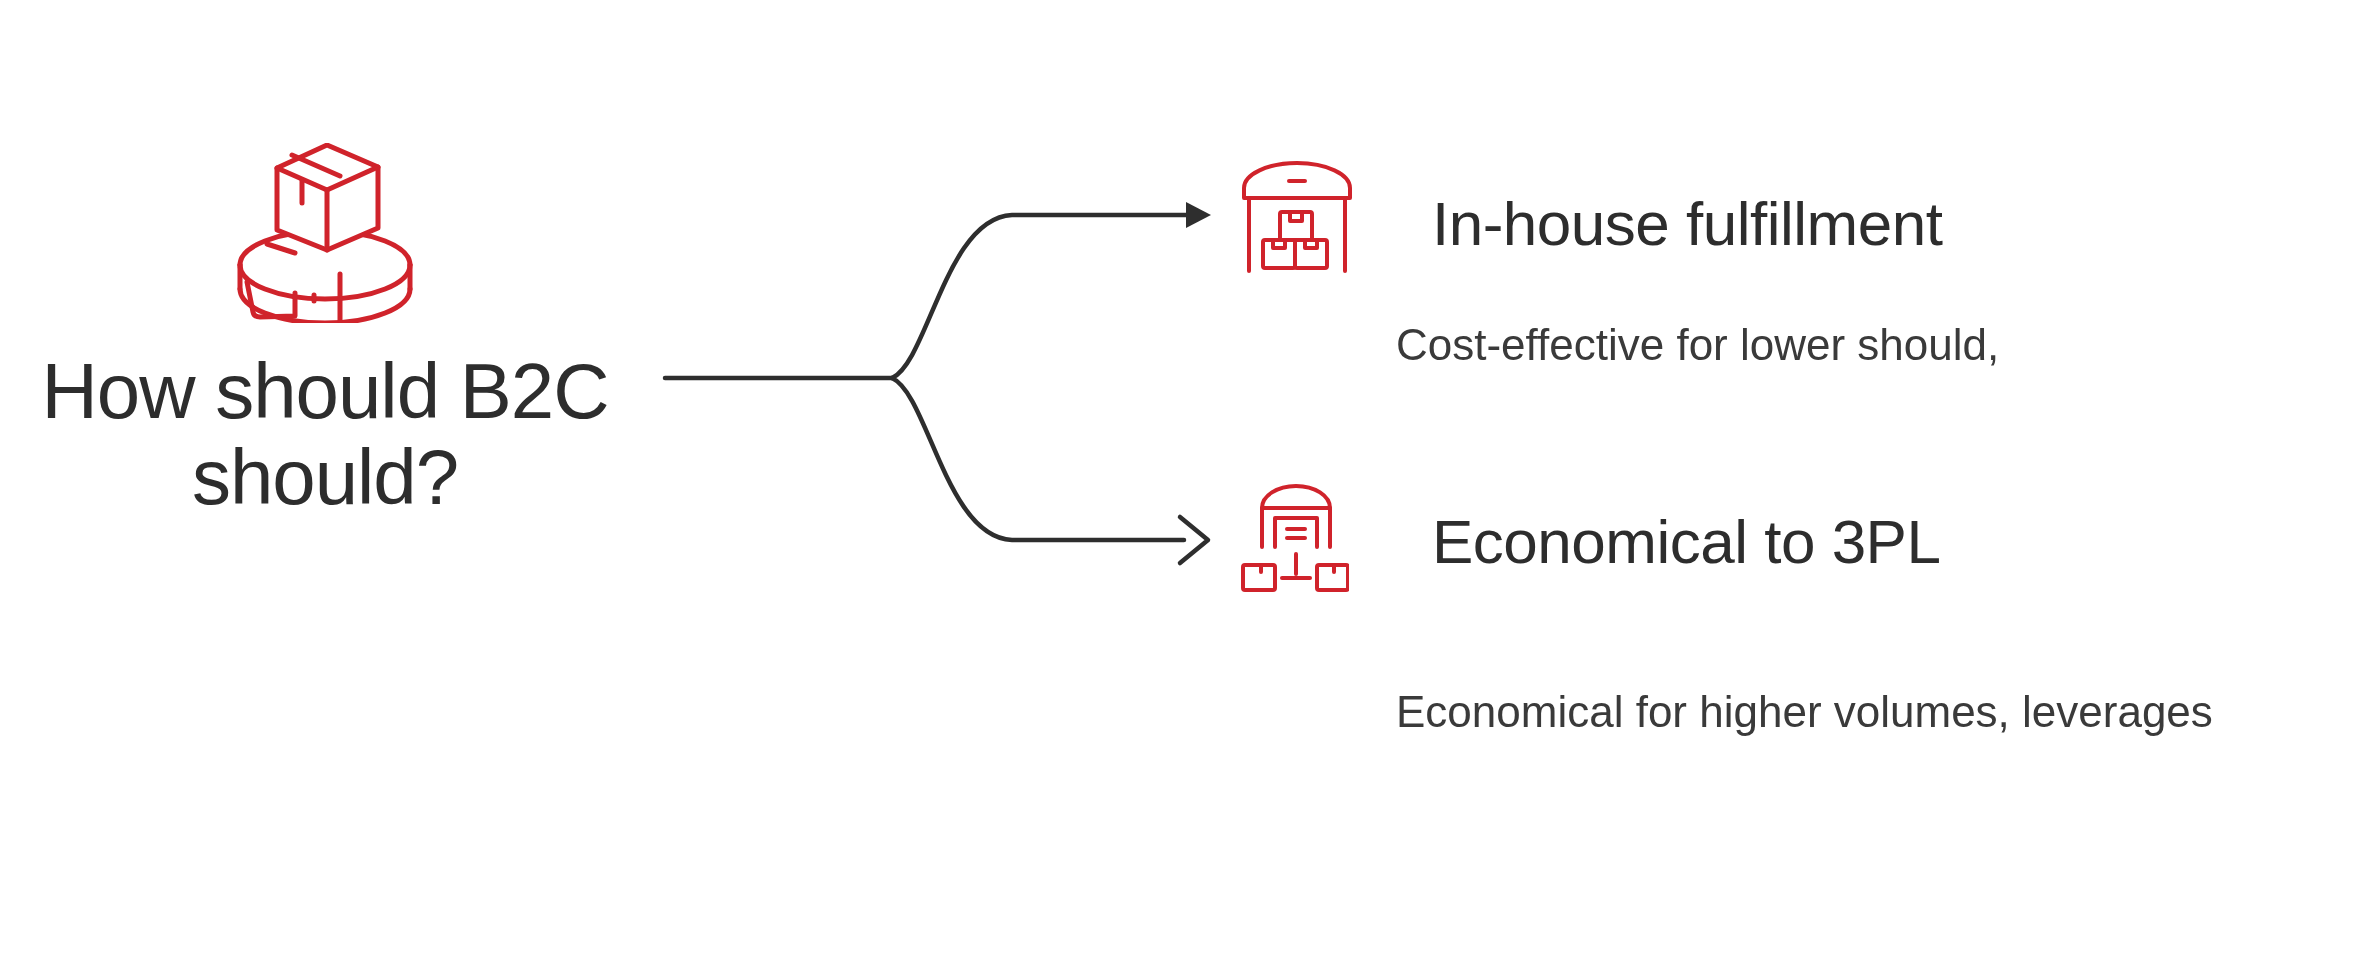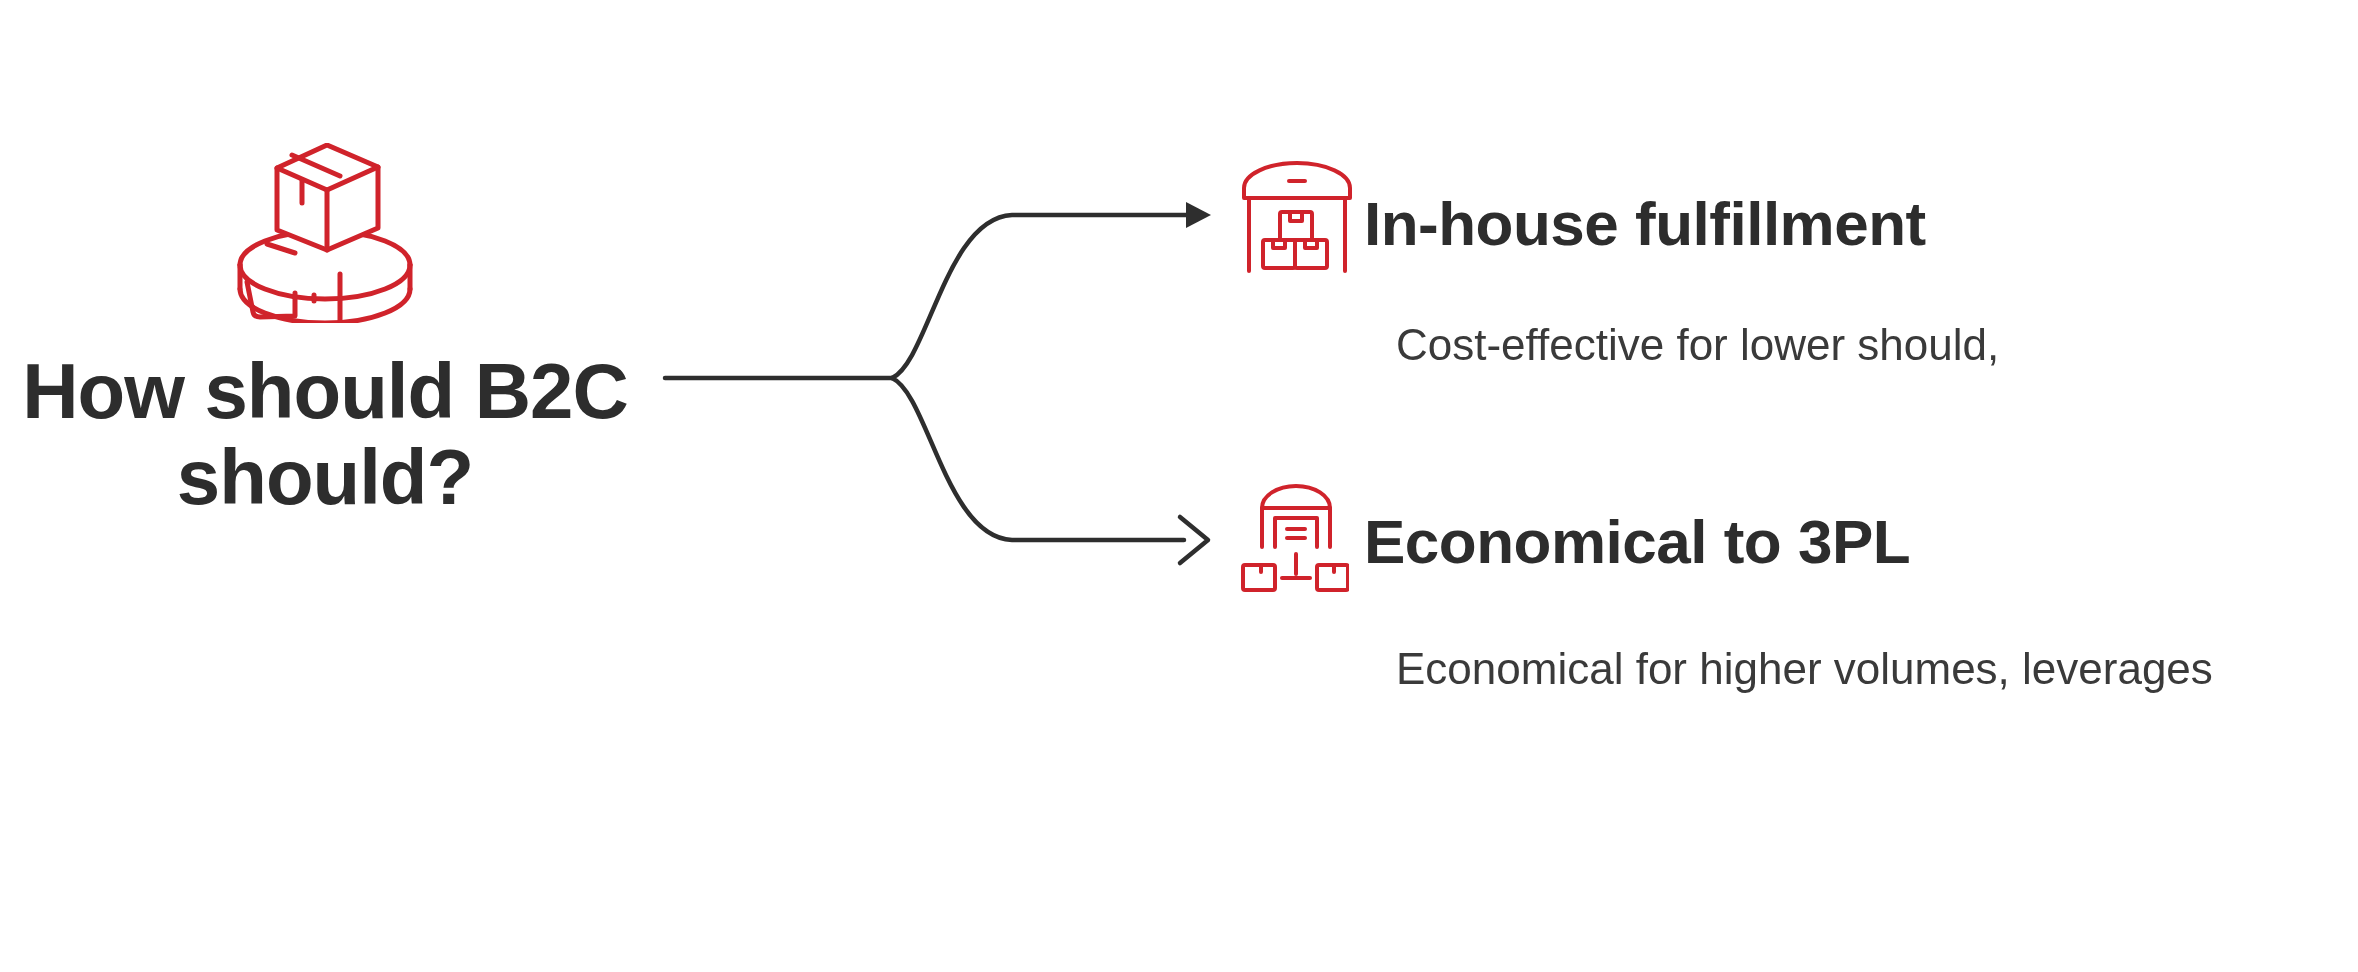--- a/index.html
+++ b/index.html
@@ -23,48 +23,48 @@
     width: 2358px; height: 972px;
     pointer-events: none;
   }
   .question-title {
     position: absolute;
     left: 0;
     top: 348px;
     width: 650px;
     text-align: center;
     font-size: 78px;
-    font-weight: 700;
+    font-weight: 400;
     line-height: 86px;
     color: var(--text-dark, #2d2d2d);
     letter-spacing: -1px;
   }
   .branch-heading {
     position: absolute;
-    left: 1364px;
+    left: 1432px;
     font-size: 62px;
-    font-weight: 700;
+    font-weight: 400;
     line-height: 68px;
     color: var(--text-dark, #2d2d2d);
     letter-spacing: -0.5px;
     white-space: nowrap;
   }
   .branch-desc {
     position: absolute;
     left: 1396px;
     font-size: 44px;
     font-weight: 400;
     line-height: 56px;
     color: var(--text-body, #3a3a3a);
     white-space: nowrap;
   }
   .heading-top { top: 190px; }
   .desc-top    { top: 317px; }
   .heading-bottom { top: 508px; }
-  .desc-bottom    { top: 641px; }
+  .desc-bottom    { top: 684px; }
 </style>
 </head>
 <body>
 
 <div class="canvas">
 
   <svg class="connectors" viewBox="0 0 2358 972" xmlns="http://www.w3.org/2000/svg">
     <g stroke="#2e2e2e" stroke-width="4.5" fill="none" stroke-linecap="round" class="line-stroke">
       <path d="M 665 378 H 892"></path>
       <path d="M 892 378 C 928 362 946 218 1012 215 L 1186 215"></path>

